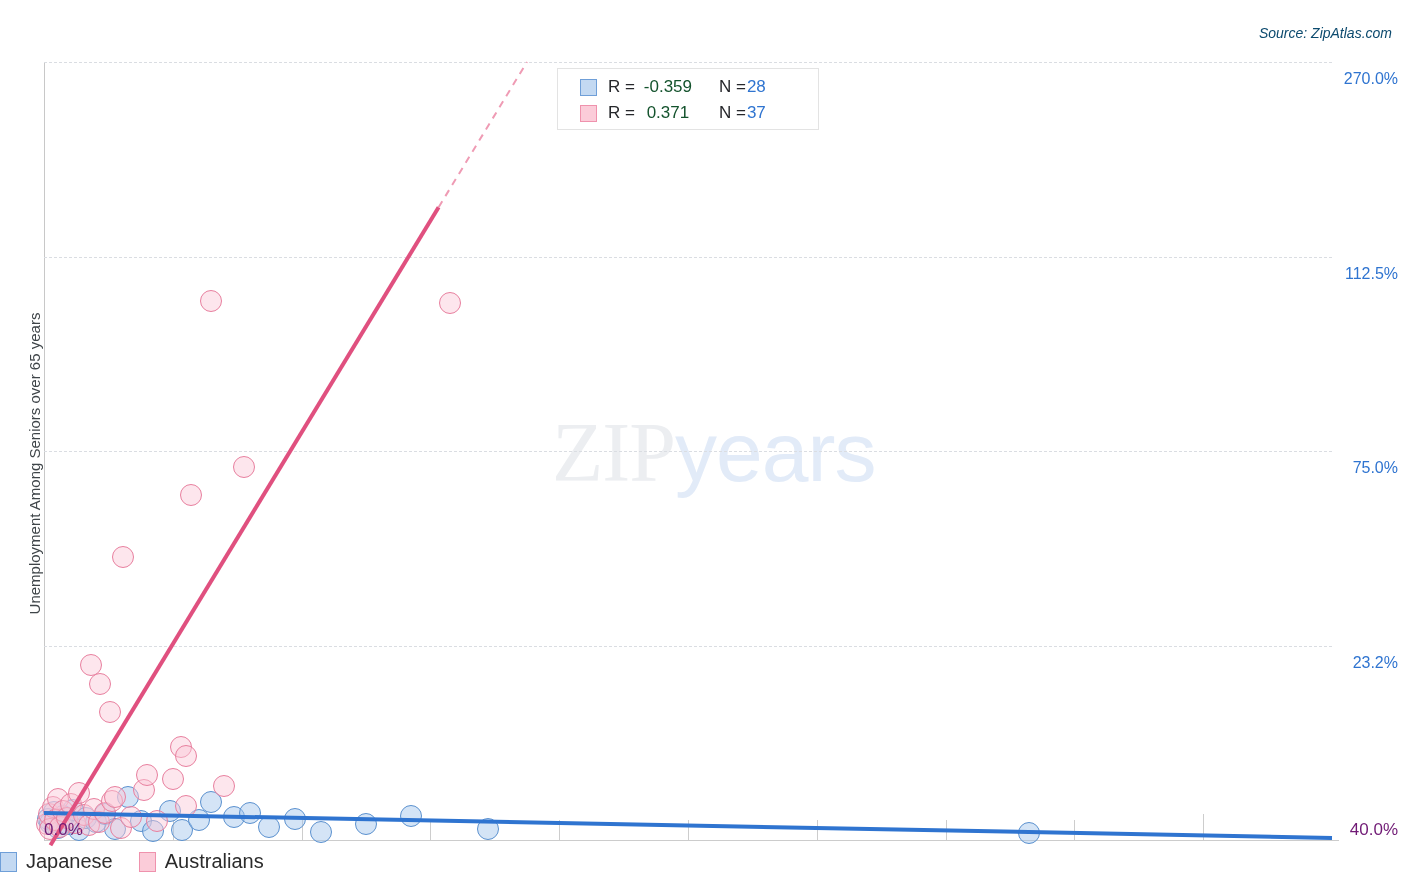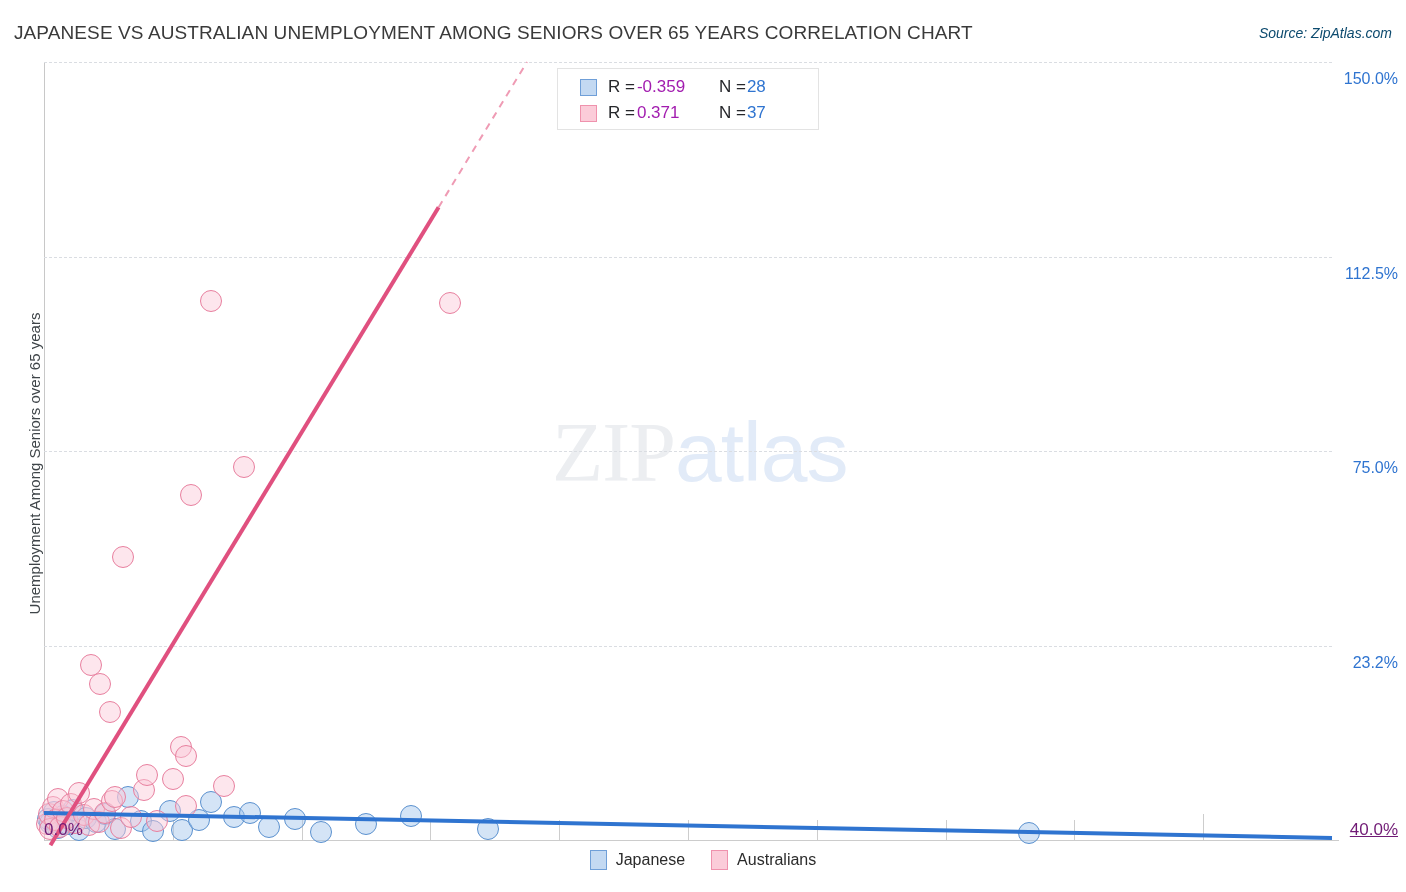--- a/index.html
+++ b/index.html
@@ -92,21 +92,21 @@
     white-space: nowrap;
   }
   .xlabel {
     position: absolute;
     top: 820px;
     font-size: 17px;
     color: #701a75;
     white-space: nowrap;
   }
   .xlabel.left { left: 44px; }
-  .xlabel.right { right: 8px; text-decoration: underline; }
+  .xlabel.right { right: 8px; }
   .watermark {
     position: absolute;
     left: 552px;
     top: 404px;
     font-size: 84px;
     letter-spacing: -1px;
     user-select: none;
     pointer-events: none;
     white-space: nowrap;
   }
@@ -152,69 +152,68 @@
   .sw {
     width: 17px;
     height: 17px;
     box-sizing: border-box;
     margin-right: 11px;
   }
   .sw.jp { background: #c3d9f2; border: 1px solid #6f9fd8; }
   .sw.au { background: #fbccd9; border: 1px solid #ef92ad; }
   .st-lbl { color: #26272b; }
   .st-val {
-    color: #a21caf;
+    color: #14532d;
     display: inline-block;
     min-width: 62px;
-    text-align: left;
+    text-align: center;
     margin-left: 2px;
   }
   .st-n-lbl { color: #26272b; margin-left: 20px; }
   .st-n-val { color: #2f74d0; margin-left: 1px; }
   .legend-bottom {
     position: absolute;
     left: 0;
     top: 850px;
     width: 1406px;
     display: flex;
-    justify-content: center;
+    justify-content: flex-start;
     align-items: center;
     gap: 26px;
-    font-size: 16px;
+    font-size: 20px;
     color: #2b2b2b;
   }
   .legend-item { display: flex; align-items: center; gap: 9px; }
   .legend-sw {
     width: 17px; height: 20px; box-sizing: border-box;
   }
   .legend-sw.jp { background: #c3d9f2; border: 1px solid #6f9fd8; }
   .legend-sw.au { background: #fbccd9; border: 1px solid #ef92ad; }
   svg.overlay {
     position: absolute;
     left: 0; top: 0;
     width: 1406px; height: 892px;
     pointer-events: none;
   }
 </style>
 </head>
 <body>
 
 <div id="chart-root">
 
-  <div class="chart-title">JAPANESE VS AUSTRALIAN UNEMPLOYMENT AMONG SENIORS OVER 65 YEARS CORRELATION CHART</div>
   <div class="source-note">Source: ZipAtlas.com</div>
 
   <div class="y-axis-title">Unemployment Among Seniors over 65 years</div>
 
   <div class="axis-line-left"></div>
   <div class="axis-line-bottom"></div>
 
   <div class="plot-area" id="plot-area">
     <div class="watermark" style="left:508px;top:342px;">
-      <span class="wm-zip">ZIP</span><span class="wm-atlas">atlas</span>
+      <span class="wm-zip">ZIP</span><span class="wm-atlas">years</span>
     </div>
   <div class="gridline" style="top: 0px;"></div>
       <div class="gridline" style="top: 194.5px;"></div>
       <div class="gridline" style="top: 389px;"></div>
       <div class="gridline" style="top: 583.5px;"></div>
       <div class="xtick" style="left: 128.8px; height: 20px;"></div>
       <div class="xtick" style="left: 257.6px; height: 20px;"></div>
       <div class="xtick" style="left: 386.4px; height: 20px;"></div>
       <div class="xtick" style="left: 515.2px; height: 20px;"></div>
       <div class="xtick" style="left: 644px; height: 20px;"></div>
@@ -289,21 +288,21 @@
       <div class="dot au" style="left: 92.04px; top: 701.648px; width: 22px; height: 22px;"></div>
     </div>
 
   <svg class="overlay" id="overlay">
       <line x1="44" y1="813.0293333333333" x2="1332" y2="837.9253333333334" stroke="#2f74d0" stroke-width="4"></line>
       <line x1="50.44" y1="845.1866666666667" x2="438.6312582781457" y2="207.2266666666667" stroke="#e0507f" stroke-width="4"></line>
       <line x1="438.6312582781457" y1="207.2266666666667" x2="527" y2="62" stroke="#ef9bb4" stroke-width="2" stroke-dasharray="7 6"></line>
     </svg>
 
   <div id="ylabels">
-      <div class="ylabel" style="top: 70px; right: 8px; position: absolute;">150.0%</div>
+      <div class="ylabel" style="top: 70px; right: 8px; position: absolute;">270.0%</div>
       <div class="ylabel" style="top: 264.5px; right: 8px; position: absolute; text-align: center;">112.5%</div>
       <div class="ylabel" style="top: 459px; right: 8px; position: absolute;">75.0%</div>
       <div class="ylabel" style="top: 653.5px; right: 8px; position: absolute;">23.2%</div>
     </div>
 
   <div class="xlabel left">0.0%</div>
   <div class="xlabel right">40.0%</div>
 
   <div class="stats-box">
     <div class="stats-row">

